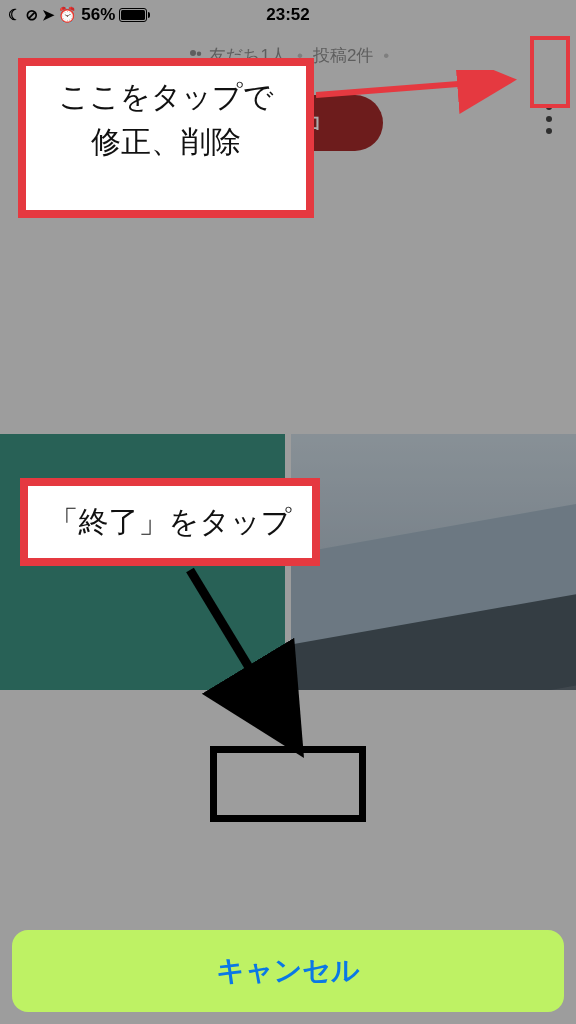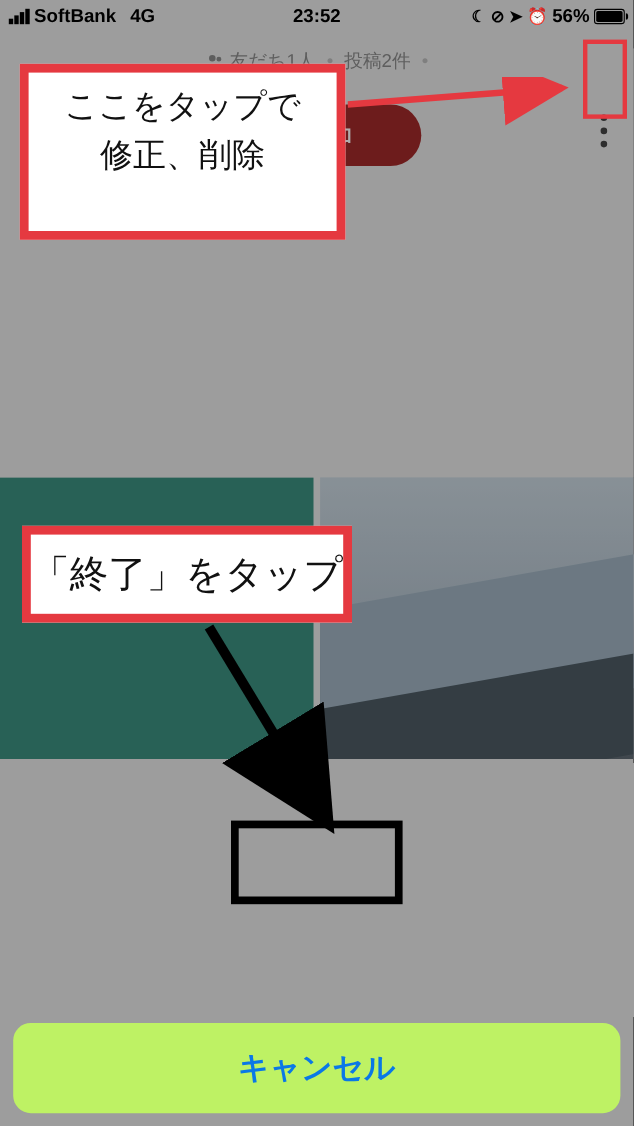--- a/index.html
+++ b/index.html
@@ -44,51 +44,41 @@
   .img-right::before { content:""; position:absolute; left:-40px; right:-40px; bottom:40px; height:120px; background:#9fb2c0; transform:rotate(-10deg);}
   .img-right::after { content:""; position:absolute; left:-40px; right:-40px; bottom:-20px; height:90px; background:#4d5a63; transform:rotate(-10deg);}
 
   
   .dim { position: absolute; inset: 0; background: rgba(0,0,0,0.32); z-index: 10; }
 
   
   .anno1-box { position: absolute; top: 58px; left: 18px; width: 296px; height: 160px; background:#fff; border: 8px solid #e53940; z-index: 30; display:flex; justify-content:center; text-align:center; font-size: 30px; line-height:1.5; color:#111; padding: 8px; }
   .arrow1 { position:absolute; top: 70px; left: 316px; z-index: 30; }
 
-  .anno2-box { position:absolute; top: 478px; left: 20px; width: 300px; height: 88px; background:#fff; border: 8px solid #e53940; z-index: 30; display:flex; align-items:center; justify-content:center; font-size: 35px; color:#111;}
+  .anno2-box { position:absolute; top: 478px; left: 20px; width: 300px; height: 88px; background:#fff; border: 8px solid #e53940; z-index: 30; display:flex; align-items:center; justify-content:center; font-size: 30px; color:#111;}
   .arrow2 { position:absolute; top: 560px; left: 180px; z-index: 30; }
 
   .end-highlight { position:absolute; bottom: 202px; left: 50%; transform:translateX(-50%); width: 156px; height: 76px; border: 7px solid #000; z-index: 30; }
 
   
   .sheet { position: absolute; bottom: 0; left: 0; right: 0; padding: 0 12px 12px; z-index: 20; }
   .sheet-group { background: rgba(248,248,250,0.96); border-radius: 16px; overflow: hidden; }
   .sheet-item { height: 82px; display:flex; align-items:center; justify-content:center; font-size: 28px; color: #0a78e6; font-weight: 500; border-top: 1px solid rgba(0,0,0,0.1); }
   .sheet-item:first-child { border-top: none; }
   .sheet-cancel { margin-top: 12px; background: #bef264; border-radius: 16px; height: 82px; display:flex; align-items:center; justify-content:center; font-size: 28px; color: #0a78e6; font-weight: 700; }
 
   .z-top { z-index: 40; position: relative; }
   .status-bar, .more-highlight { z-index: 40; }
 </style>
 </head>
 <body>
 
 <div class="screen">
 
   <div class="status-bar z-top">
-    <div class="status-left">
-      <span class="signal-bars">
-          <span></span>
-          <span></span>
-          <span></span>
-          <span></span>
-        </span>
-      <span>SoftBank</span>&nbsp;
-      <span>4G</span>
-    </div>
     <div class="status-center">23:52</div>
     <div class="status-right">
       <span class="moon-icon">☾</span>
       <span class="lock-rot">⊘</span>
       <span class="loc-icon">➤</span>
       <span class="alarm-icon">⏰</span>
       <span>56%</span>
       <span class="battery">
           <span class="battery-body">
             <span class="battery-fill"></span>

